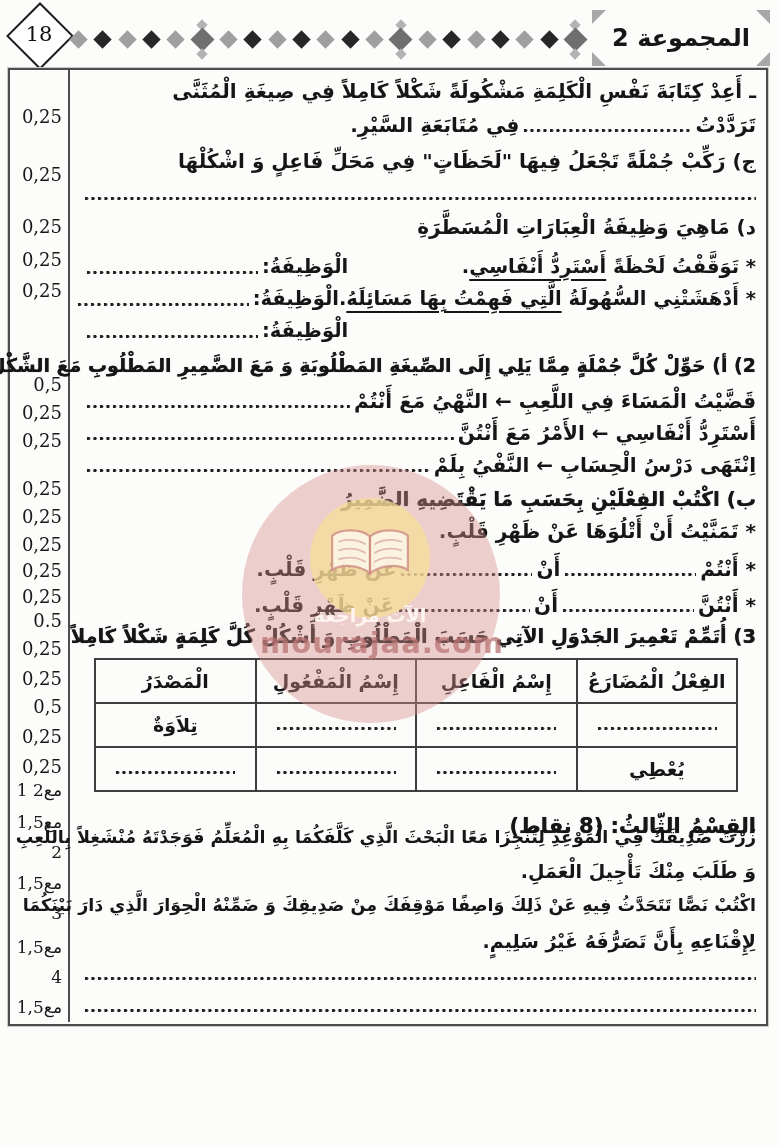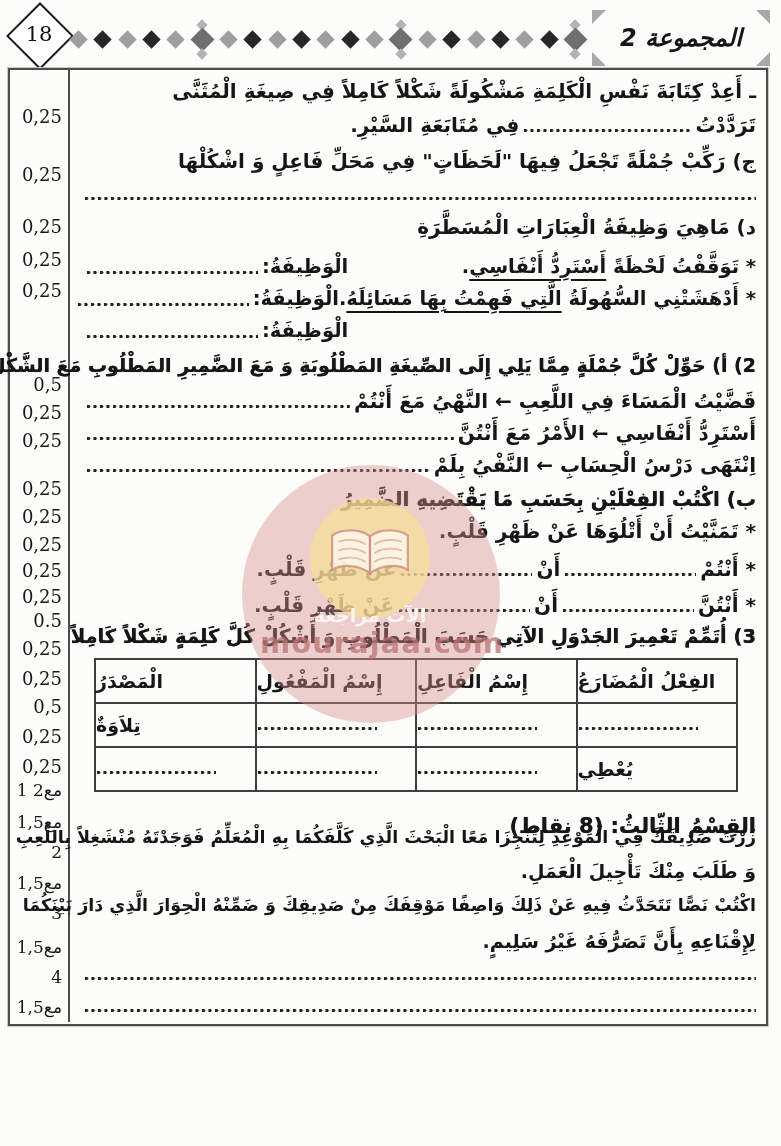--- a/index.html
+++ b/index.html
@@ -10,21 +10,21 @@
         transform:rotate(45deg);background:#fff;}
   .pnum-text{position:absolute;left:14px;top:22px;width:50px;text-align:center;
         font-family:"DejaVu Serif",serif;font-size:21px;color:#111;}
   .orn-row{position:absolute;left:72px;top:16px;width:512px;height:46px;display:flex;
         align-items:center;justify-content:space-between;}
   .dm{width:13px;height:13px;transform:rotate(45deg);background:#9f9f9f;flex:0 0 auto;}
   .dm.b{background:#272727;}
   .cluster{display:flex;flex-direction:column;align-items:center;gap:2px;flex:0 0 auto;}
   .cluster .sm{width:8px;height:8px;transform:rotate(45deg);background:#b3b3b3;}
   .cluster .lg{width:17px;height:17px;transform:rotate(45deg);background:#6f6f6f;}
-  .group-box{position:absolute;left:594px;top:14px;width:174px;height:48px;font-style:italic;}
+  .group-box{position:absolute;left:594px;top:14px;width:174px;height:48px;}
   .group-label{position:absolute;inset:0;display:flex;align-items:center;justify-content:center;
         font-size:24px;font-weight:700;direction:rtl;}
   .corner{position:absolute;width:14px;height:14px;background:#a8a8a8;}
   .corner.tl{left:-2px;top:-4px;clip-path:polygon(0 0,100% 0,0 100%);}
   .corner.tr{right:-2px;top:-4px;clip-path:polygon(0 0,100% 0,100% 100%);}
   .corner.bl{left:-2px;bottom:-4px;clip-path:polygon(0 0,0 100%,100% 100%);}
   .corner.br{right:-2px;bottom:-4px;clip-path:polygon(100% 0,0 100%,100% 100%);}
   
   .frame{position:absolute;left:8px;top:68px;width:756px;height:954px;border:2px solid #4d4d4d;
         box-shadow:0 0 0 1px #c9c9c6;background:transparent;}
@@ -40,21 +40,21 @@
   .lead{height:6px;background-image:radial-gradient(circle at 2.5px 2.5px,#202020 1.5px,transparent 2px);
         background-size:6.5px 5px;background-repeat:repeat-x;align-self:flex-end;margin:0 4px 6px;}
   .grow{flex:1;}
   .dotline{position:absolute;left:84px;width:672px;height:6px;
         background-image:radial-gradient(circle at 2.5px 2.5px,#202020 1.5px,transparent 2px);
         background-size:6.5px 5px;background-repeat:repeat-x;}
   .und{text-decoration:underline;text-decoration-thickness:2px;text-underline-offset:6px;}
   
   table.conj{position:absolute;left:94px;top:658px;width:644px;border-collapse:collapse;direction:rtl;
         font-weight:700;}
-  table.conj td,table.conj th{border:2px solid #3e3e3e;width:25%;height:42px;text-align:left;
+  table.conj td,table.conj th{border:2px solid #3e3e3e;width:25%;height:42px;text-align:center;
         font-size:19px;padding:0;}
   .cell-lead{display:inline-block;width:76%;height:6px;
         background-image:radial-gradient(circle at 2.5px 2.5px,#202020 1.5px,transparent 2px);
         background-size:6.5px 5px;background-repeat:repeat-x;}
   
   .wm{position:absolute;inset:0;pointer-events:none;z-index:6;}
   .wm-circle{position:absolute;left:242px;top:465px;width:258px;height:258px;border-radius:50%;
         background:rgba(214,143,143,0.42);}
   .wm-inner{position:absolute;left:310px;top:498px;width:120px;height:120px;border-radius:50%;
         background:rgba(246,224,150,0.72);}

